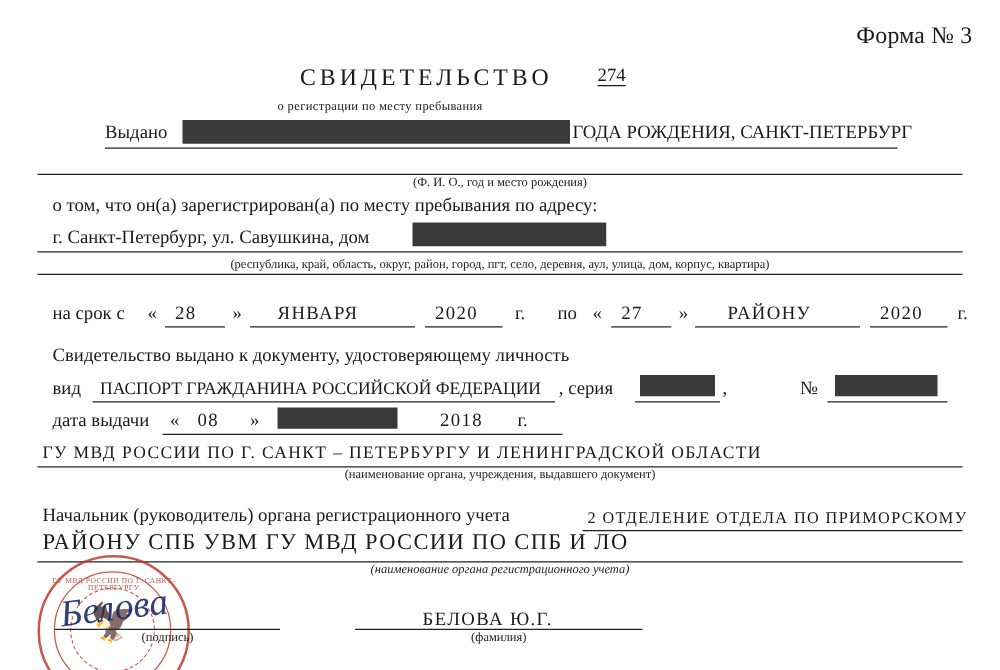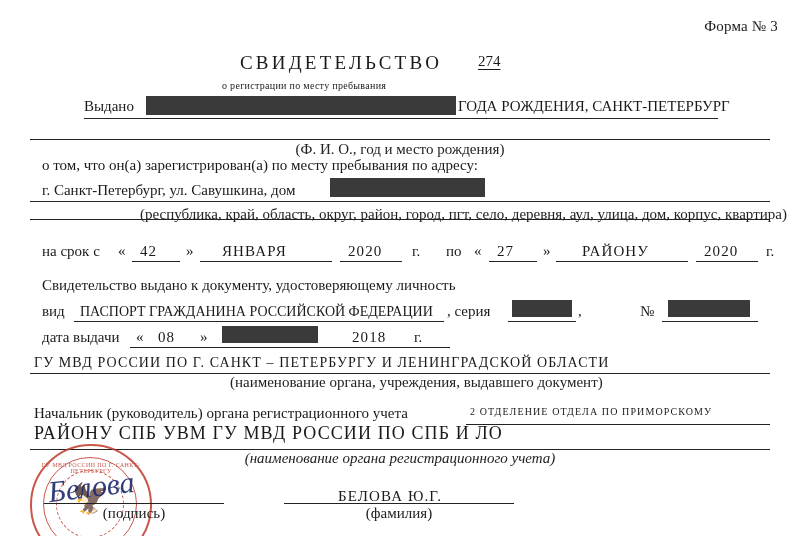--- a/index.html
+++ b/index.html
@@ -18,21 +18,21 @@
   .page {
     position: relative;
     width: 800px;
     height: 536px;
     box-sizing: border-box;
   }
   .form-no {
     position: absolute;
     top: 18px;
     right: 22px;
-    font-size: 15px;
+    font-size: 19px;
     letter-spacing: .2px;
   }
   .title {
     position: absolute;
     top: 52px;
     left: 240px;
     font-size: 19px;
     letter-spacing: 3.2px;
     font-weight: normal;
   }
@@ -62,21 +62,21 @@
     position: absolute;
     background: #3a3a3a;
   }
   .txt {
     position: absolute;
     font-size: 15px;
     white-space: nowrap;
   }
   .small {
     position: absolute;
-    font-size: 15px;
+    font-size: 10px;
     color: #222;
     white-space: nowrap;
     text-align: center;
   }
   .wide {
     letter-spacing: 1.1px;
   }
 
   
   .stamp {
@@ -159,21 +159,21 @@
   <div class="txt" style="left:42px; top:182px;">г. Санкт-Петербург, ул. Савушкина, дом</div>
 
   <div class="txt" style="left:42px; top:157px;">о том, что он(а) зарегистрирован(а) по месту пребывания по адресу:</div>
   <div class="blk" style="left:330px; top:178px; width:155px; height:19px;"></div>
   <div class="rule" style="left:30px; top:201px; width:740px;"></div>
   <div class="rule" style="left:30px; top:219px; width:740px;"></div>
   <div class="small" style="left:140px; top:206px; width:520px;">(республика, край, область, округ, район, город, пгт, село, деревня, аул, улица, дом, корпус, квартира)</div>
 
   <div class="txt" style="left:42px; top:243px;">на срок с</div>
   <div class="txt" style="left:118px; top:243px;">«</div>
-  <div class="txt wide" style="left:140px; top:243px;">42</div>
+  <div class="txt wide" style="left:140px; top:243px;">28</div>
   <div class="rule" style="left:132px; top:261px; width:48px;"></div>
   <div class="txt" style="left:186px; top:243px;">»</div>
   <div class="txt wide" style="left:222px; top:243px;">ЯНВАРЯ</div>
   <div class="rule" style="left:200px; top:261px; width:132px;"></div>
   <div class="txt wide" style="left:348px; top:243px;">2020</div>
   <div class="rule" style="left:340px; top:261px; width:62px;"></div>
   <div class="txt" style="left:412px; top:243px;">г.</div>
   <div class="txt" style="left:446px; top:243px;">по</div>
   <div class="txt" style="left:474px; top:243px;">«</div>
   <div class="txt wide" style="left:497px; top:243px;">27</div>
@@ -205,21 +205,21 @@
   <div class="blk" style="left:222px; top:326px; width:96px; height:17px;"></div>
   <div class="txt wide" style="left:352px; top:329px;">2018</div>
   <div class="txt" style="left:414px; top:329px;">г.</div>
   <div class="rule" style="left:130px; top:347px; width:320px;"></div>
 
   <div class="txt wide" style="left:34px; top:355px; font-size:14px;">ГУ  МВД  РОССИИ  ПО  Г. САНКТ – ПЕТЕРБУРГУ  И  ЛЕНИНГРАДСКОЙ ОБЛАСТИ</div>
   <div class="rule" style="left:30px; top:373px; width:740px;"></div>
   <div class="small" style="left:230px; top:374px; width:340px;">(наименование органа, учреждения, выдавшего документ)</div>
 
   <div class="txt" style="left:34px; top:405px;">Начальник (руководитель) органа регистрационного учета</div>
-  <div class="txt wide" style="left:470px; top:406px; font-size:10px;">2 ОТДЕЛЕНИЕ ОТДЕЛА  ПО ПРИМОРСКОМУ</div>
+  <div class="txt wide" style="left:470px; top:406px; font-size:13px;">2 ОТДЕЛЕНИЕ ОТДЕЛА  ПО ПРИМОРСКОМУ</div>
   <div class="rule" style="left:466px; top:424px; width:304px;"></div>
   <div class="txt wide" style="left:34px; top:423px; font-size:18px;">РАЙОНУ СПБ УВМ  ГУ  МВД  РОССИИ  ПО СПБ  И  ЛО</div>
   <div class="rule" style="left:30px; top:449px; width:740px;"></div>
   <div class="small" style="left:240px; top:450px; width:320px;font-style:italic;">(наименование органа регистрационного учета)</div>
 
   <div class="stamp">
     <div class="stamp-inner"></div>
     <div class="stamp-inner2"></div>
     <div class="stamp-text-top">ГУ МВД РОССИИ ПО Г. САНКТ-ПЕТЕРБУРГУ</div>
     <div class="stamp-eagle">🦅</div>

